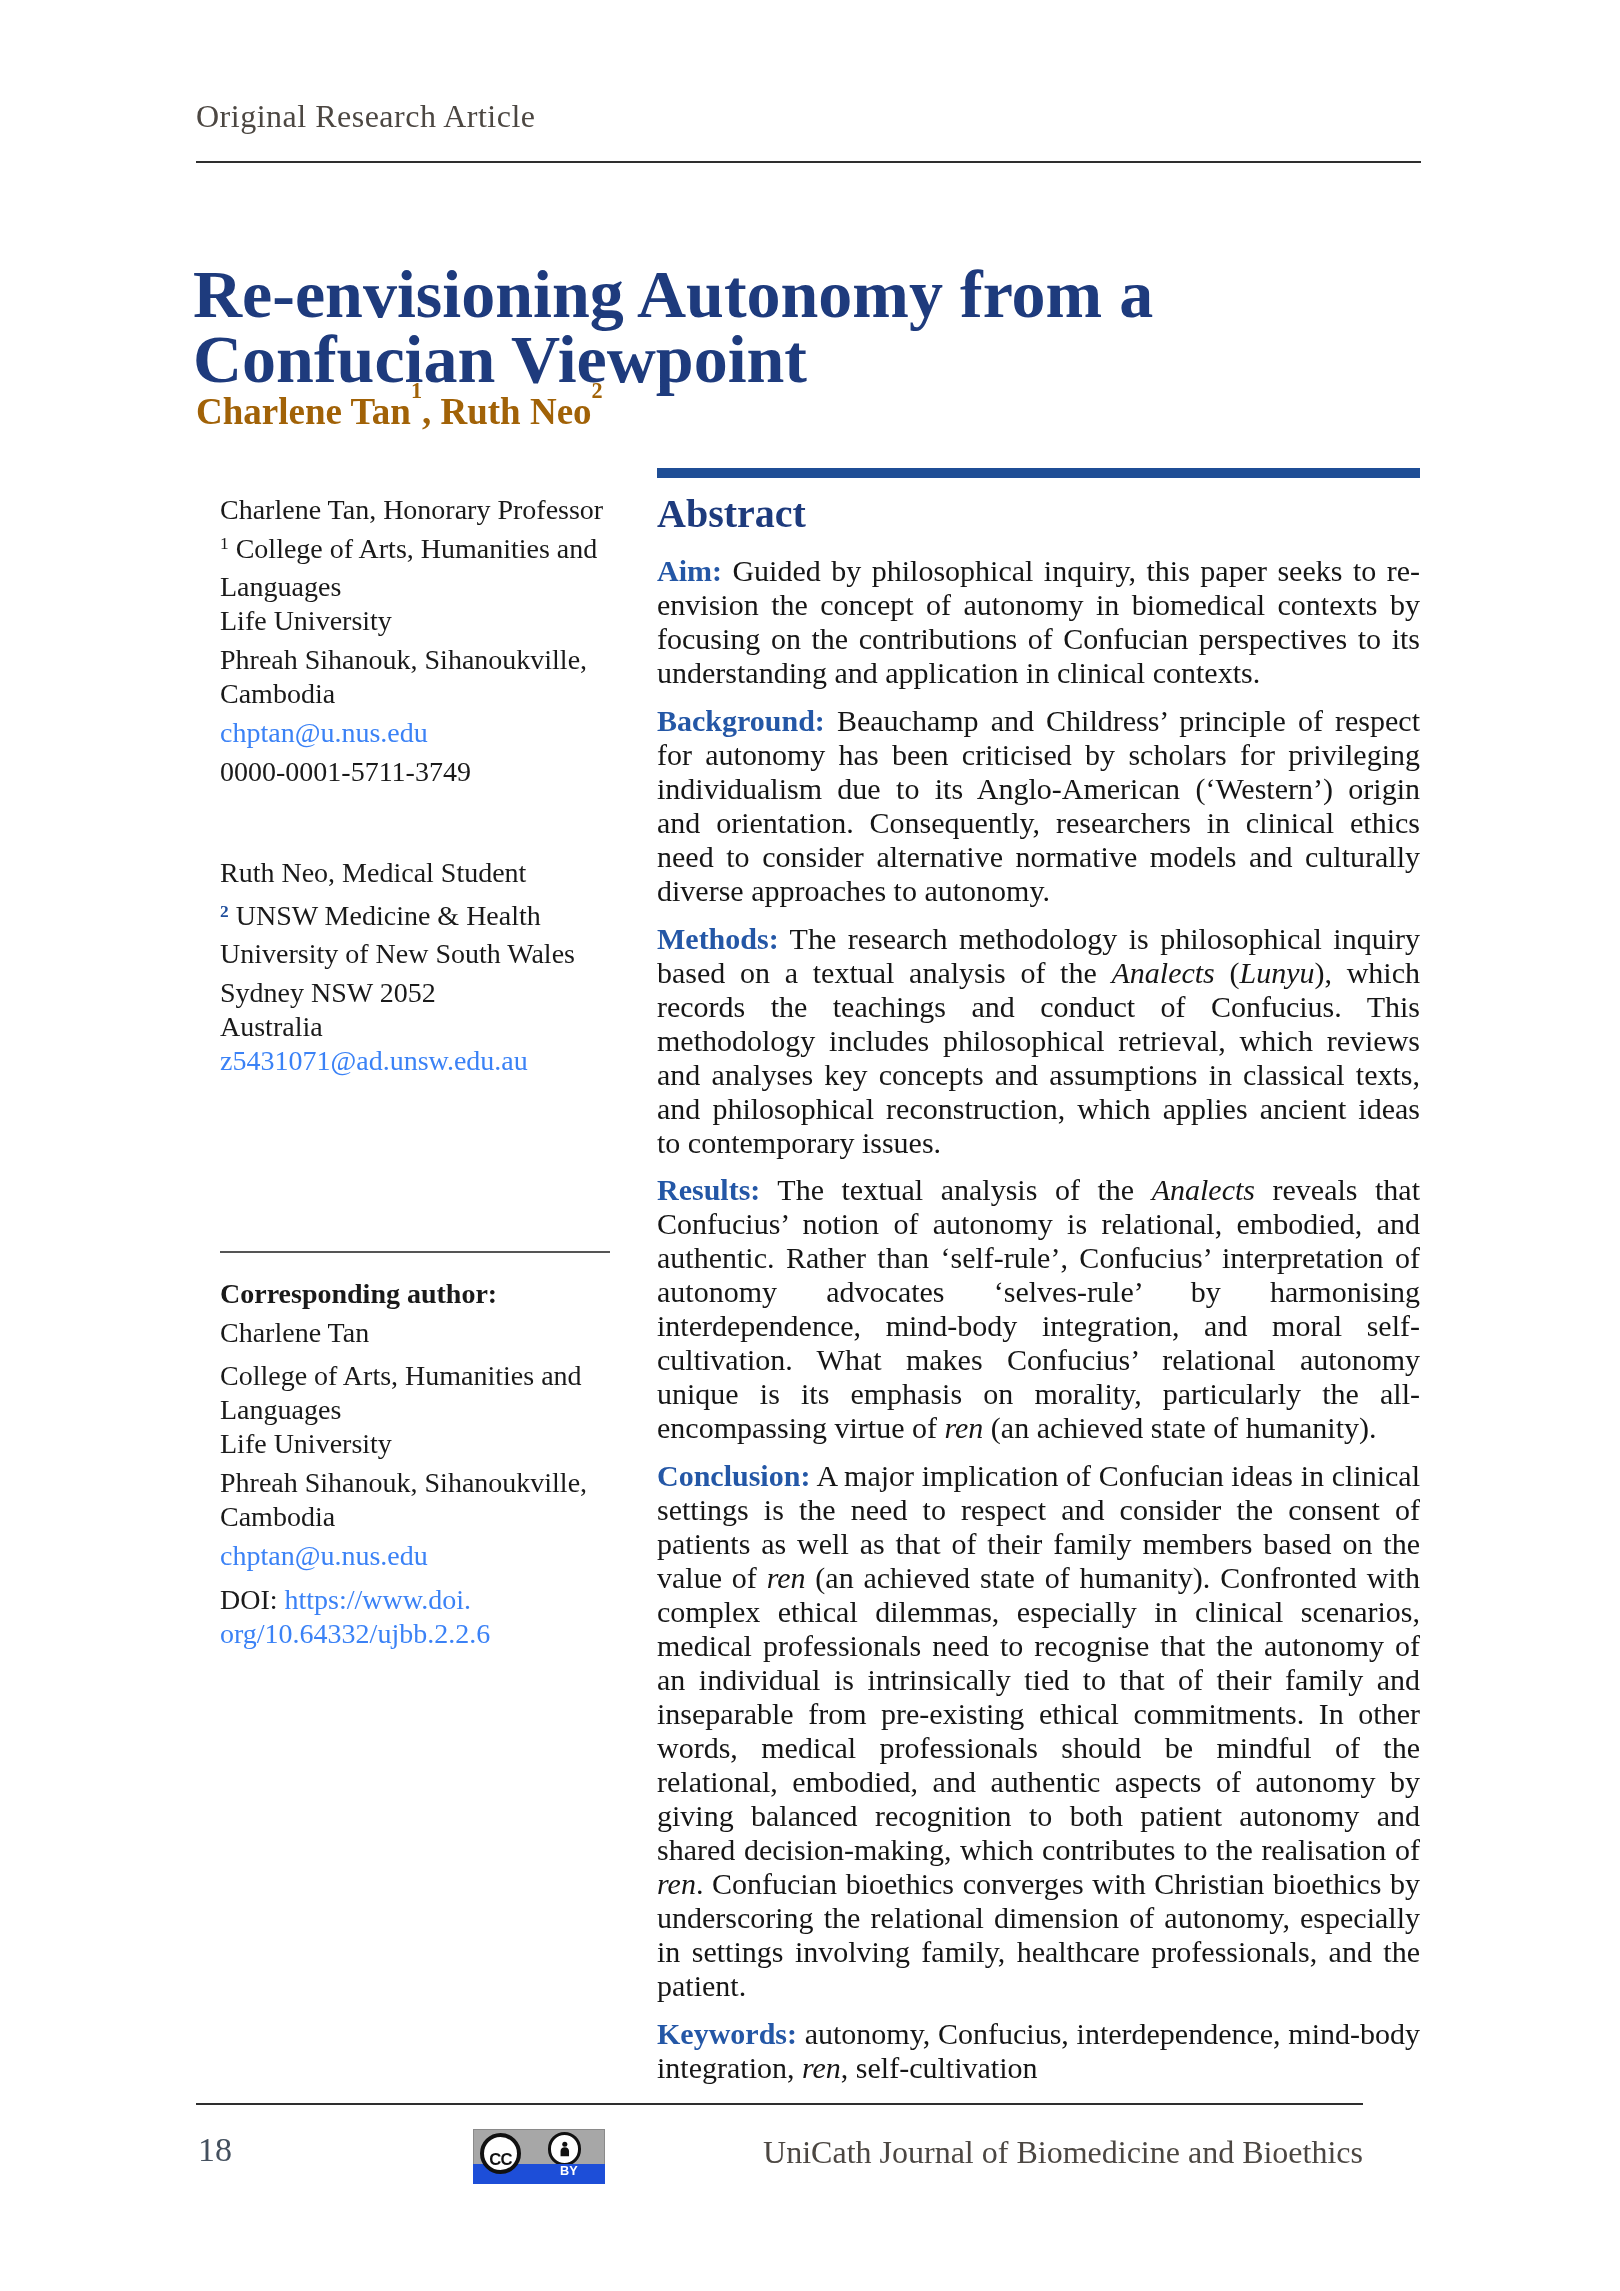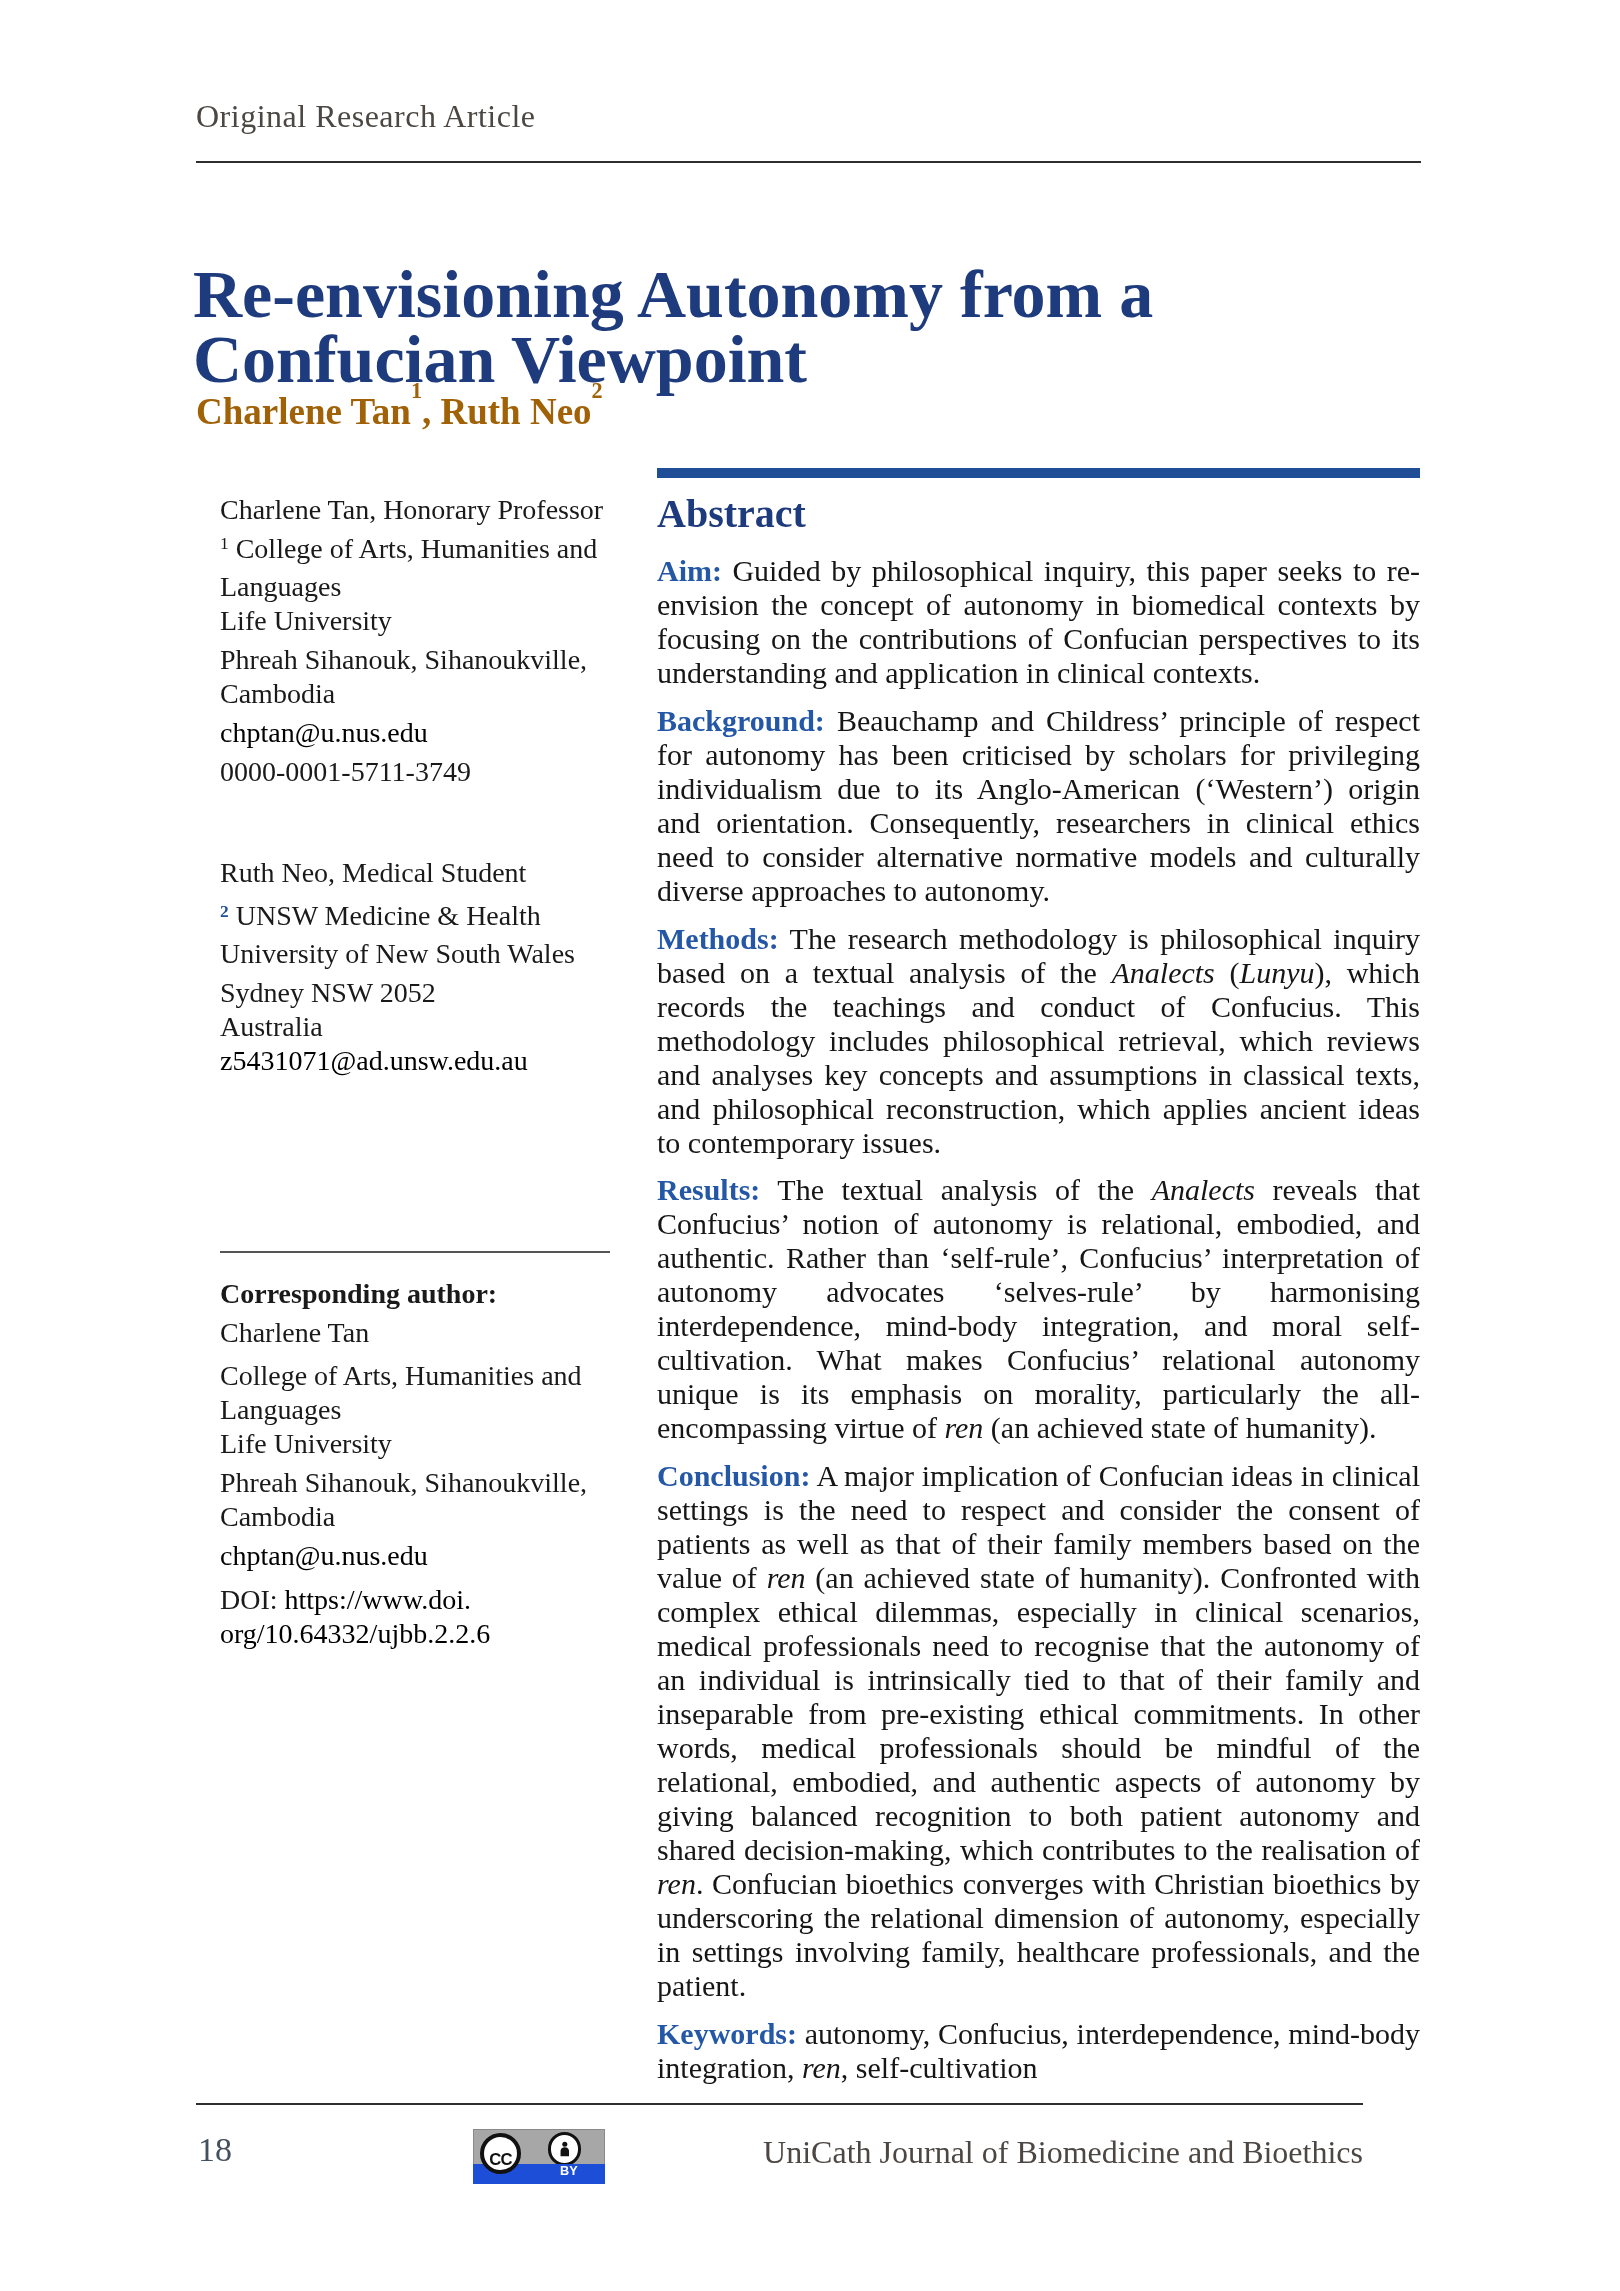--- a/index.html
+++ b/index.html
@@ -30,21 +30,21 @@
   }
   sup.auth-sup{font-size:60%;position:relative;top:-0.55em;}
   
   .left-col{
     position:absolute;left:196px;top:493px;width:390px;
     font-size:28px;line-height:34px;color:#1a1a1a;margin-left:24px;
   }
   .left-col p{margin:0 0 4.9px 0;}
   .left-col .sup{font-size:62%;position:relative;top:-0.5em;}
   .sup-accent{color:#1f4e9c;font-weight:bold;}
-  a.plink{color:#000000;text-decoration:none;cursor:pointer;}
+  a.plink{color:#3b82f6;text-decoration:none;cursor:pointer;}
   .author2-block{margin-top:67px;}
   .corr-rule{
     border:none;border-top:2px solid #555;
     margin:173px 0 23.5px 0;width:100%;
   }
   .corr-heading{font-weight:bold;margin:0 0 9.8px 0;}
   .doi-line{margin-top:5.9px;}
   .gap-after{margin-bottom:9.8px !important;}
   
   .abstract-col{

